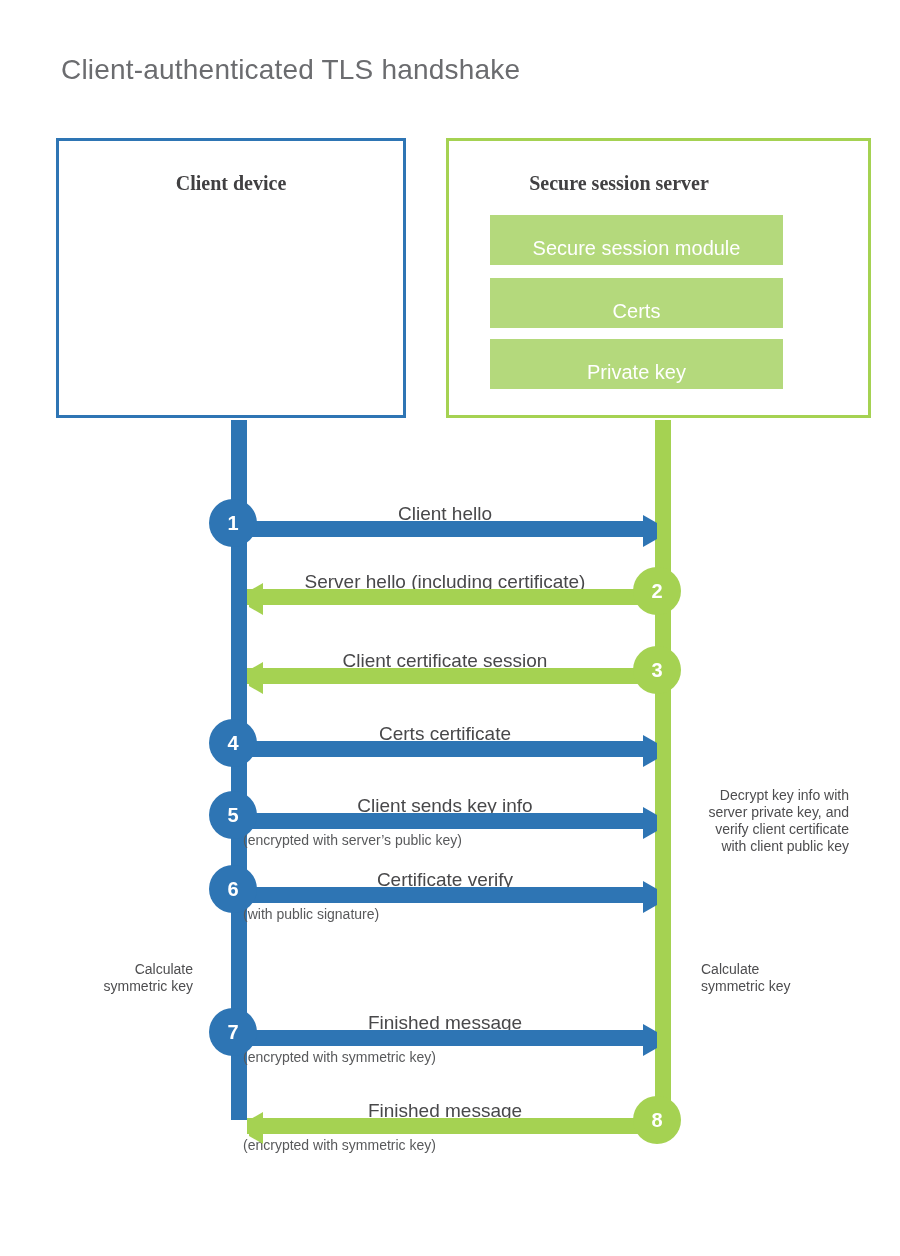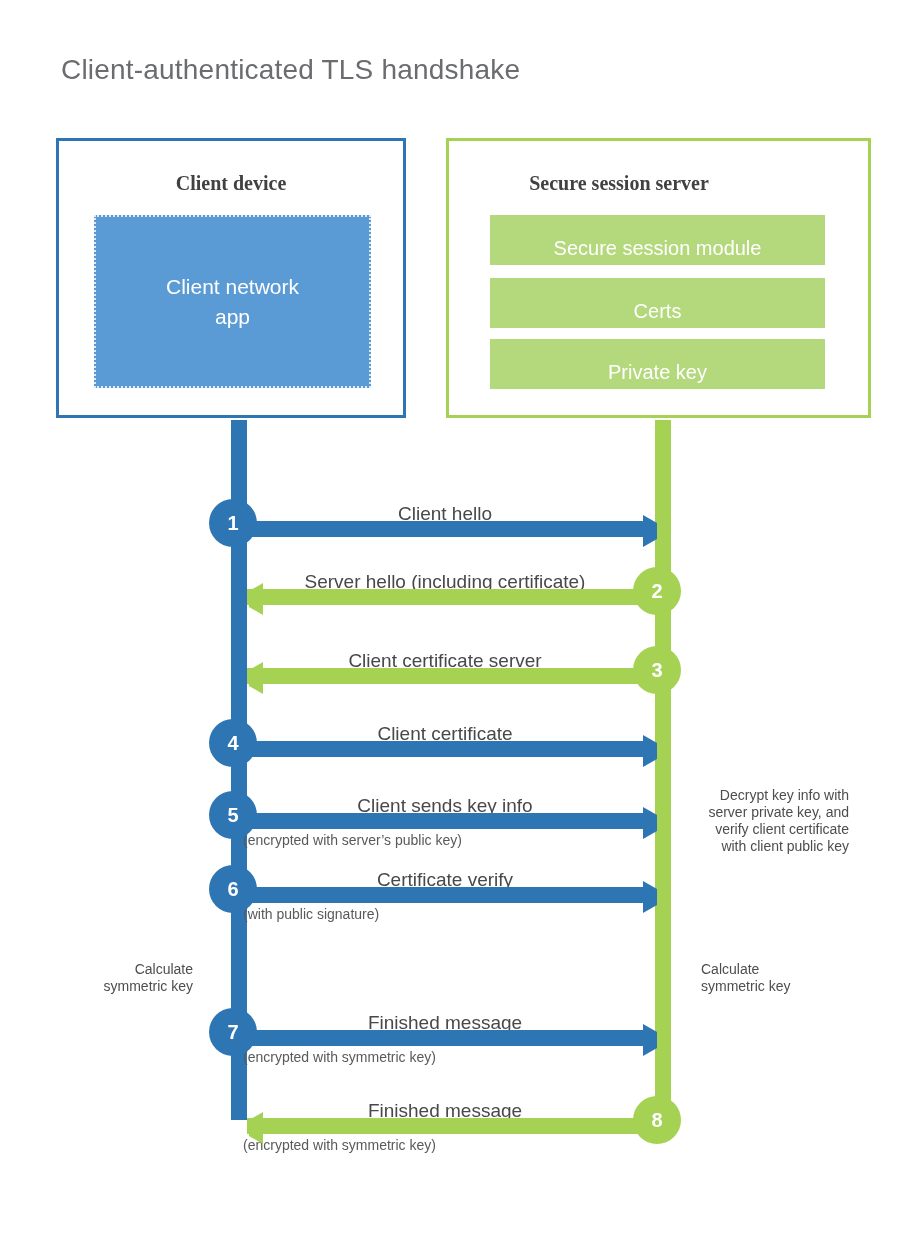--- a/index.html
+++ b/index.html
@@ -20,21 +20,21 @@
   .client-box{left:40px;width:350px;border:3px solid var(--blue);}
   .server-box{left:430px;width:425px;border:3px solid var(--green);}
   .actor-title{position:absolute;top:148px;font-size:20px;font-weight:700;color:#414042;text-align:center;font-family:Liberation Serif, serif;}
   .client-title{left:40px;width:350px;}
   .server-title{left:430px;width:346px;}
 
   .app-box{position:absolute;left:78px;top:199px;width:277px;height:173px;background:var(--blue-light);
            border:2px dotted rgba(255,255,255,.8);display:flex;align-items:center;justify-content:center;
            color:#fff;font-size:21px;text-align:center;white-space:pre-line;line-height:30px;}
 
-  .module-bar{position:absolute;left:474px;width:335px;height:50px;background:var(--green-light);
+  .module-bar{position:absolute;left:474px;width:293px;height:50px;background:var(--green-light);
               color:#fff;font-size:20px;text-align:center;line-height:50px;}
 
   
   .lifeline{position:absolute;top:404px;width:4px;height:700px;}
   .lifeline.blue{left:215px;background:var(--blue);}
   .lifeline.green{left:639px;background:var(--green);}
 
   
   .c{position:absolute;width:48px;height:48px;border-radius:50%;color:#fff;font-size:20px;font-weight:700;
      display:flex;align-items:center;justify-content:center;z-index:3;}
@@ -57,22 +57,20 @@
 </style>
 </head>
 <body>
 
 <div class="frame">
 
   <div class="title">Client-authenticated TLS handshake</div>
 
   <div class="actor-box client-box"></div>
   <div class="actor-title client-title">Client device</div>
-  <div class="app-box">Client network
-app</div>
 
   <div class="actor-box server-box"></div>
   <div class="actor-title server-title">Secure session server</div>
   <div class="module-bar" style="top:199px">Secure session module</div>
   <div class="module-bar" style="top:323px">Private key</div>
   <div class="module-bar" style="top:262px">Certs</div>
 
   <div class="lifeline blue"></div>
   <div class="lifeline green"></div>
 
@@ -87,28 +85,28 @@
     <div class="al green" style="left:231px;top:573px;width:410px"></div>
     <div class="ah left" style="left:217px;top:567px"></div>
     <div class="c green" style="left:617px;top:551px">2</div>
     <div class="lbl" style="top:547px">Server hello (including certificate)</div>
   </div>
 
   <div>
     <div class="al green" style="left:231px;top:652px;width:410px"></div>
     <div class="ah left" style="left:217px;top:646px"></div>
     <div class="c green" style="left:617px;top:630px">3</div>
-    <div class="lbl" style="top:626px">Client certificate server</div>
+    <div class="lbl" style="top:626px">Client certificate session</div>
   </div>
 
   <div>
     <div class="al blue" style="left:217px;top:725px;width:410px"></div>
     <div class="ah right" style="left:627px;top:719px"></div>
     <div class="c blue" style="left:193px;top:703px">4</div>
-    <div class="lbl" style="top:699px">Client certificate</div>
+    <div class="lbl" style="top:699px">Certs certificate</div>
   </div>
 
   <div>
     <div class="al blue" style="left:217px;top:797px;width:410px"></div>
     <div class="ah right" style="left:627px;top:791px"></div>
     <div class="c blue" style="left:193px;top:775px">5</div>
     <div class="lbl" style="top:771px">Client sends key info</div>
     <div class="sub" style="top:808px">(encrypted with server’s public key)</div>
   </div>
 

